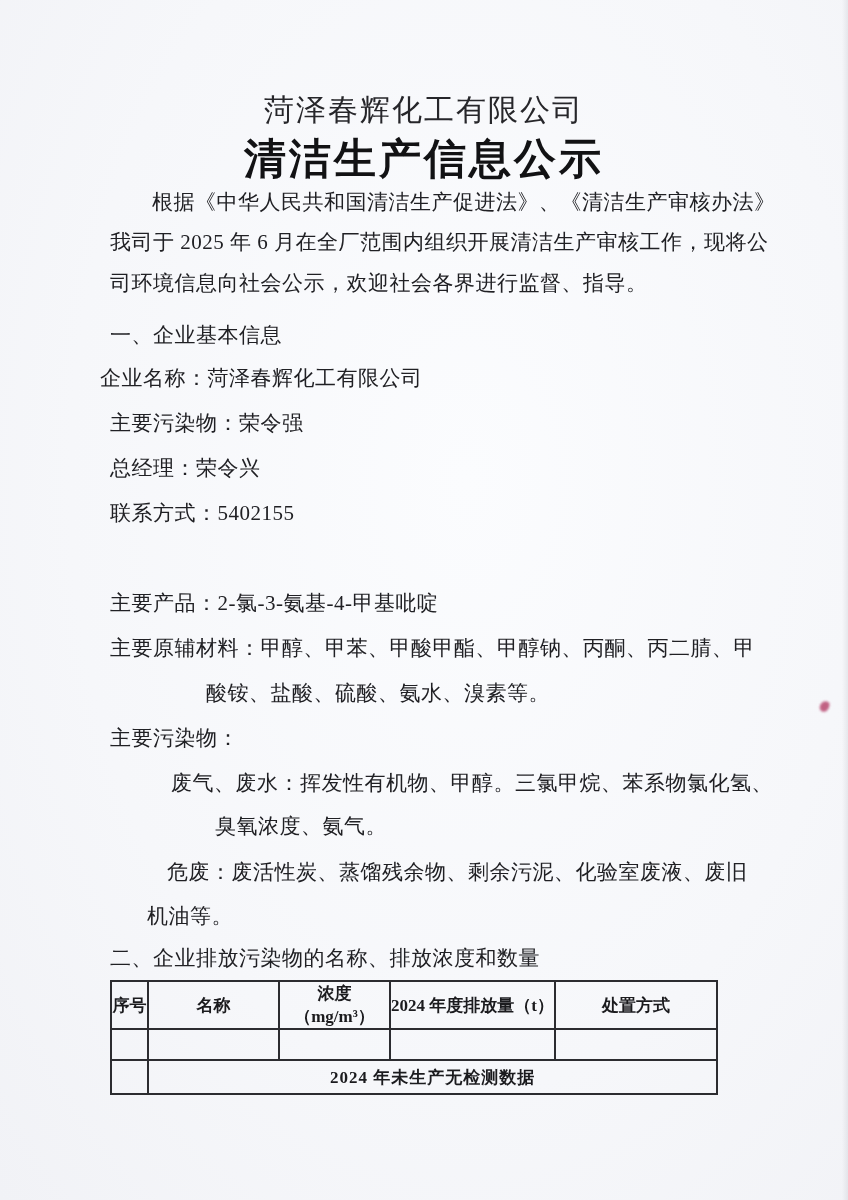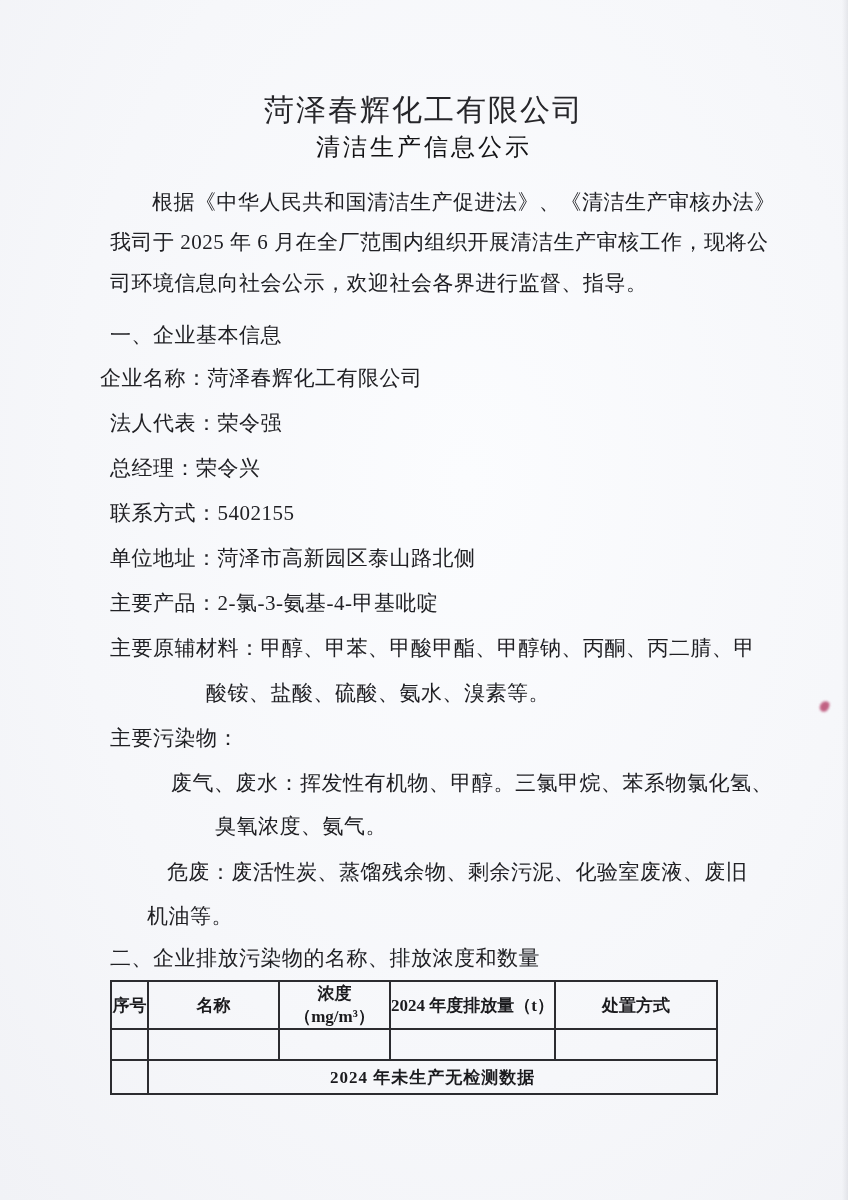--- a/index.html
+++ b/index.html
@@ -28,22 +28,22 @@
     font-weight: 400;
     letter-spacing: 2px;
     color: #26262a;
   }
   .doc-title {
     position: absolute;
     top: 131px;
     left: 0;
     width: 100%;
     text-align: center;
-    font-size: 24px;
-    font-weight: 400;
+    font-size: 42px;
+    font-weight: 700;
     letter-spacing: 3px;
     color: #121214;
   }
   .body-line {
     position: absolute;
     font-size: 21px;
     line-height: 24px;
     white-space: nowrap;
     color: #202024;
     letter-spacing: 0.5px;
@@ -117,24 +117,23 @@
 <div class="page">
 
   <div class="company-title">菏泽春辉化工有限公司</div>
   <div class="doc-title">清洁生产信息公示</div>
 
   <div class="body-line l0">根据《中华人民共和国清洁生产促进法》、《清洁生产审核办法》</div>
   <div class="body-line l1">我司于 2025 年 6 月在全厂范围内组织开展清洁生产审核工作，现将公</div>
   <div class="body-line l2">司环境信息向社会公示，欢迎社会各界进行监督、指导。</div>
   <div class="body-line l3">一、企业基本信息</div>
   <div class="body-line l4">企业名称：菏泽春辉化工有限公司</div>
-  <div class="body-line l5">法人代表：荣令强</div>
+  <div class="body-line l5">主要污染物：荣令强</div>
   <div class="body-line l6">总经理：荣令兴</div>
   <div class="body-line l7">联系方式：5402155</div>
-  <div class="body-line l8">单位地址：菏泽市高新园区泰山路北侧</div>
   <div class="body-line l9">主要产品：2-氯-3-氨基-4-甲基吡啶</div>
   <div class="body-line l11">酸铵、盐酸、硫酸、氨水、溴素等。</div>
   <div class="body-line l10">主要原辅材料：甲醇、甲苯、甲酸甲酯、甲醇钠、丙酮、丙二腈、甲</div>
   <div class="body-line l12">主要污染物：</div>
   <div class="body-line l14">臭氧浓度、氨气。</div>
   <div class="body-line l13">废气、废水：挥发性有机物、甲醇。三氯甲烷、苯系物氯化氢、</div>
   <div class="body-line l15">危废：废活性炭、蒸馏残余物、剩余污泥、化验室废液、废旧</div>
   <div class="body-line l16">机油等。</div>
   <div class="body-line l17">二、企业排放污染物的名称、排放浓度和数量</div>
 

